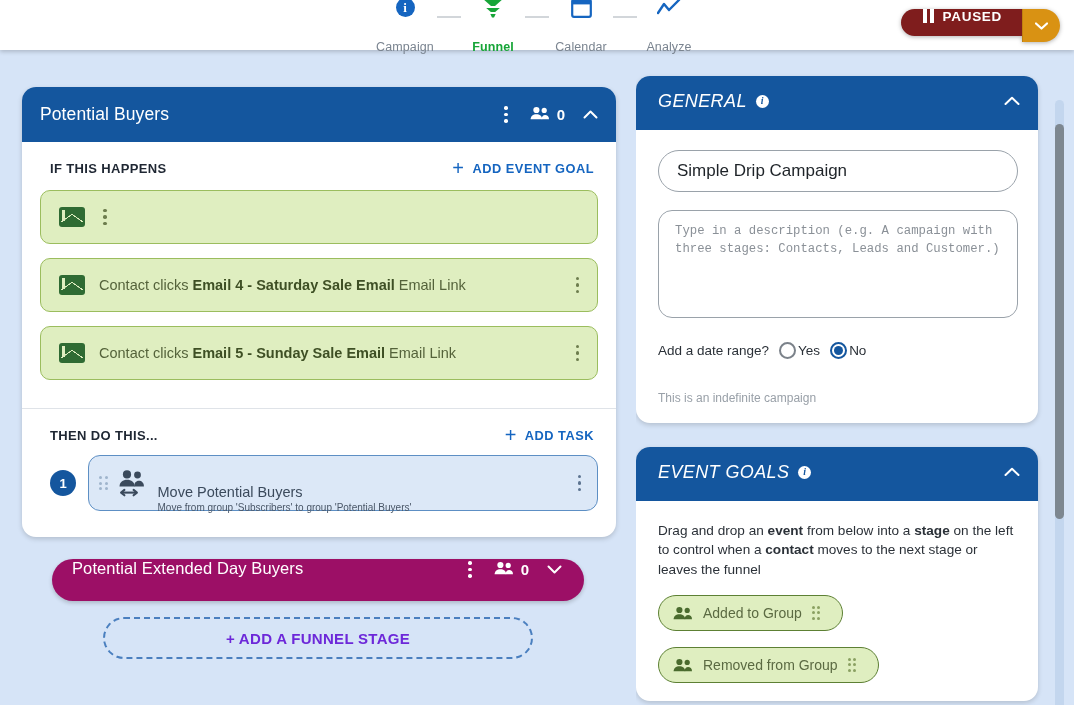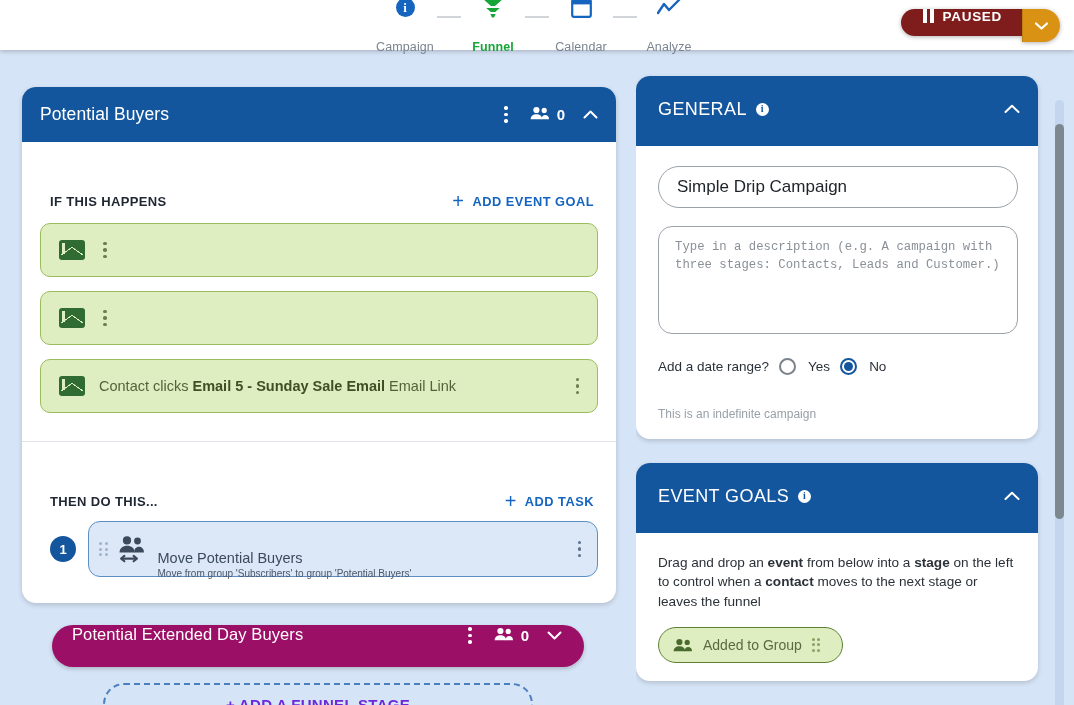--- a/index.html
+++ b/index.html
@@ -100,21 +100,20 @@
   .stage-title { font-size: 17.5px; font-weight: normal; flex: 1; letter-spacing: .1px; }
   .hdr-actions { display: flex; align-items: center; gap: 18px; }
   .kebab { display:flex; flex-direction: column; gap: 3px; cursor: pointer; padding: 2px 4px;}
   .kebab i { width: 3.5px; height: 3.5px; border-radius: 50%; background: #fff; display:block;}
   .people-count { display:flex; align-items:center; gap:7px; font-size:15px; font-weight:bold; cursor:pointer;}
   .chev { cursor: pointer; display:flex; }
 
   .section-row {
     display: flex; align-items: center; justify-content: space-between;
     padding: 16px 22px 10px 28px;
-    margin-top: 33px;
   }
   .section-label {
     font-size: 13px; font-weight: bold; color: #1f2733;
     letter-spacing: .35px;
   }
   .add-link {
     display:flex; align-items:center; gap: 8px;
     color: #1565c0; font-size: 12.8px; font-weight: bold;
     letter-spacing: .5px; cursor: pointer;
   }
@@ -205,23 +204,24 @@
     width: 438px; height: 655px;
     padding: 26px 36px 0 0;
     overflow: hidden;
   }
   .panel {
     background: #fff; border-radius: 14px;
     box-shadow: 0 2px 5px rgba(0,0,0,.16);
     overflow: hidden; margin-bottom: 24px;
   }
   .panel-header {
-    height: 70px; background: #14569e; color: #fff;
+    height: 54px; background: #14569e; color: #fff;
     display: flex; align-items: center;
     padding: 0 18px 4px 22px;
+    font-style: italic;
   }
   .panel-title {
     font-size: 18px; letter-spacing: .4px; flex: 1;
     display: flex; align-items: center; gap: 9px;
   }
   .info-dot {
     width: 13px; height: 13px; border-radius: 50%;
     background: #fff; color: #14569e;
     font-size: 10px; font-weight: bold;
     font-family: "Liberation Serif", serif;
@@ -243,21 +243,21 @@
     font-family: "Liberation Mono", monospace;
     font-size: 12.3px; color: #26292e; line-height: 1.5;
     background: #fff;
   }
   .txt-area::placeholder { color: #8a9097; }
 
   .date-row {
     display: flex; align-items: center; gap: 10px;
     margin-top: 20px; font-size: 13.5px; color: #2b3138;
   }
-  .radio-opt { display:flex; align-items:center; gap: 12px; cursor:pointer; }
+  .radio-opt { display:flex; align-items:center; gap: 2px; cursor:pointer; }
   .radio {
     width: 17px; height: 17px; border-radius: 50%;
     border: 2px solid #7b828a; background: #fff;
     display:flex; align-items:center; justify-content:center;
     flex: 0 0 auto;
   }
   .radio.on { border-color: #14569e; }
   .radio.on::after {
     content:""; width: 9px; height: 9px; border-radius: 50%;
     background: #14569e; display:block;
@@ -410,20 +410,21 @@
           <span class="env-ico"></span>
           <span class="kebab dark">
               <i></i>
               <i></i>
               <i></i>
             </span>
         </div>
 
         <div class="goal-card">
           <span class="env-ico"></span>
+          <span class="goal-text"><span>Contact clicks </span><b>Email 4 - Saturday Sale Email</b><span> Email Link</span></span>
           <span class="kebab dark">
               <i></i>
               <i></i>
               <i></i>
             </span>
         </div>
 
         <div class="goal-card">
           <span class="env-ico"></span>
           <span class="goal-text"><span>Contact clicks </span><b>Email 5 - Sunday Sale Email</b><span> Email Link</span></span>
@@ -576,20 +577,39 @@
             <span class="drag-dots">
                 <i></i>
                 <i></i>
                 <i></i>
                 <i></i>
                 <i></i>
                 <i></i>
               </span>
           </div>
 
+          <div class="chip">
+            <span class="chip-ico">
+              <svg width="20" height="14" viewBox="0 0 20 14">
+                <circle cx="6.4" cy="4" r="3.1" fill="#4a6b2e"></circle>
+                <circle cx="14.2" cy="4.4" r="2.6" fill="#4a6b2e"></circle>
+                <path d="M0.6 13.2c0-3.1 2.6-5 5.8-5s5.8 1.9 5.8 5z" fill="#4a6b2e"></path>
+                <path d="M11.6 13.2c0-2.6 1.3-4.3 3.6-4.3 2 0 3.8 1.3 3.8 4.3z" fill="#4a6b2e"></path>
+              </svg>
+            </span>
+            <span>Removed from Group</span>
+            <span class="drag-dots">
+                <i></i>
+                <i></i>
+                <i></i>
+                <i></i>
+                <i></i>
+                <i></i>
+              </span>
+          </div>
         </div>
       </div>
     </div>
 
   </div>
 
   <div class="scrollbar-track"></div>
   <div class="scrollbar-thumb"></div>
 </div>
 

